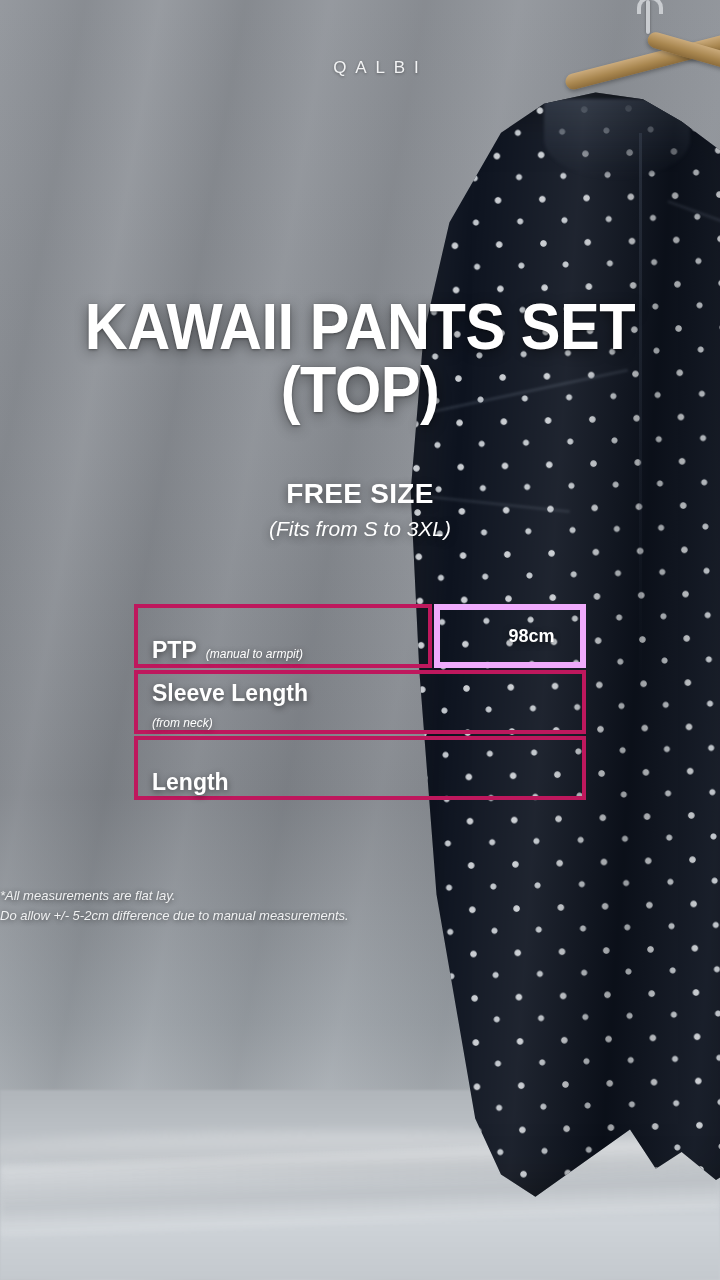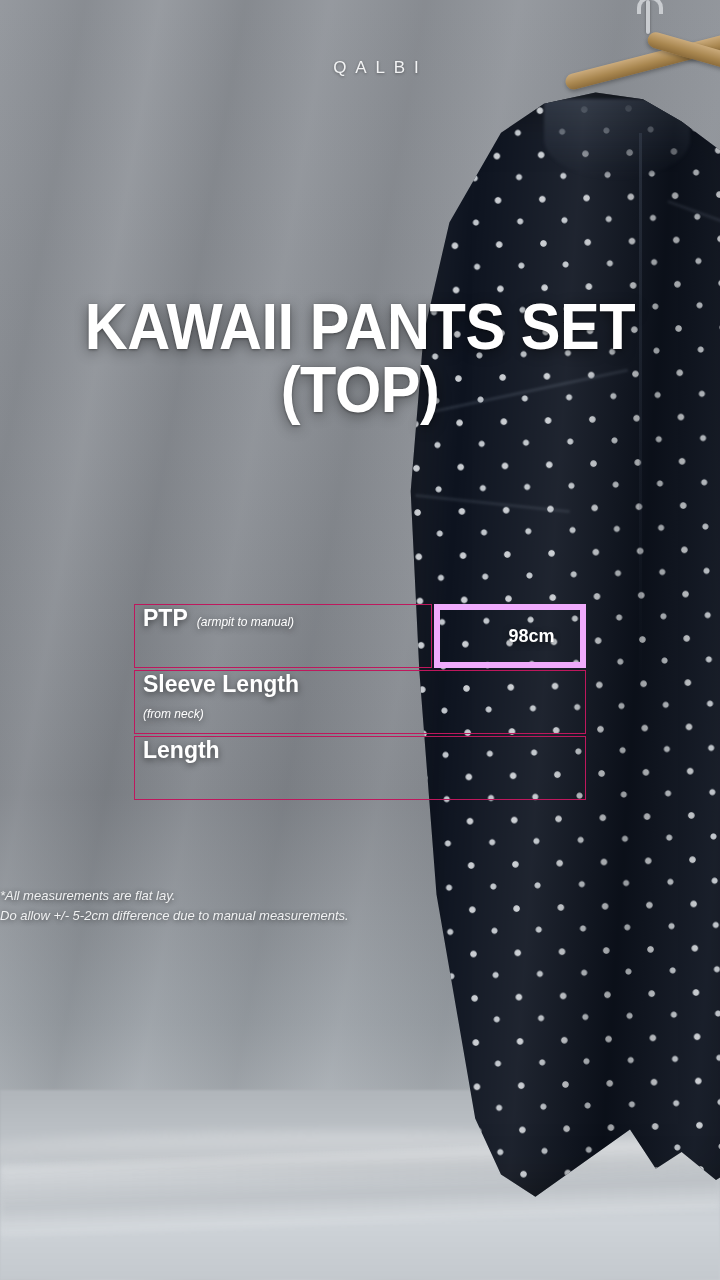--- a/index.html
+++ b/index.html
@@ -188,23 +188,23 @@
 
   
   .table {
     position:absolute; left:134px; top:604px;
     width:452px;
     display:flex; flex-direction:column; gap:2px;
   }
   .row { display:flex; gap:2px; height:64px; }
   .cell-label {
     flex:1;
-    border:1px solid #be185d;
-    display:flex; flex-direction:column; justify-content:flex-start;
-    padding:0 8px;
+    border:4px solid #be185d;
+    display:flex; flex-direction:column; justify-content:flex-end;
+    padding:0 14px;
     color:#fff;
     text-shadow:0 2px 6px rgba(0,0,0,.5);
   }
   .cell-value {
     width:152px;
     border:6px solid #f0abfc;
     display:flex; align-items:center; justify-content:center;
     color:#fff;
     font-size:18px; font-weight:bold;
     text-shadow:0 2px 6px rgba(0,0,0,.5);
@@ -249,28 +249,32 @@
     <div class="sheen"></div>
   </div>
 
   <div class="logo">QALBI</div>
 
   <div class="headline">
     <span>KAWAII PANTS SET</span>
     <span class="l2">(TOP)</span>
   </div>
 
+  <div class="size-block">
+    <span class="size-main">FREE SIZE</span>
+    <span class="size-sub">(Fits from S to 3XL)</span>
+  </div>
 
   <div class="table">
 
     <div class="row">
       <div class="cell-label">
         <div class="lbl-line">
           <span class="lbl-main">PTP</span>
-          <span class="lbl-note">(armpit to manual)</span>
+          <span class="lbl-note">(manual to armpit)</span>
         </div>
       </div>
       <div class="cell-value">98cm</div>
     </div>
 
     <div class="row">
       <div class="cell-label">
         <span class="lbl-main">Sleeve Length</span>
         <span class="lbl-note below">(from neck)</span>
       </div>

